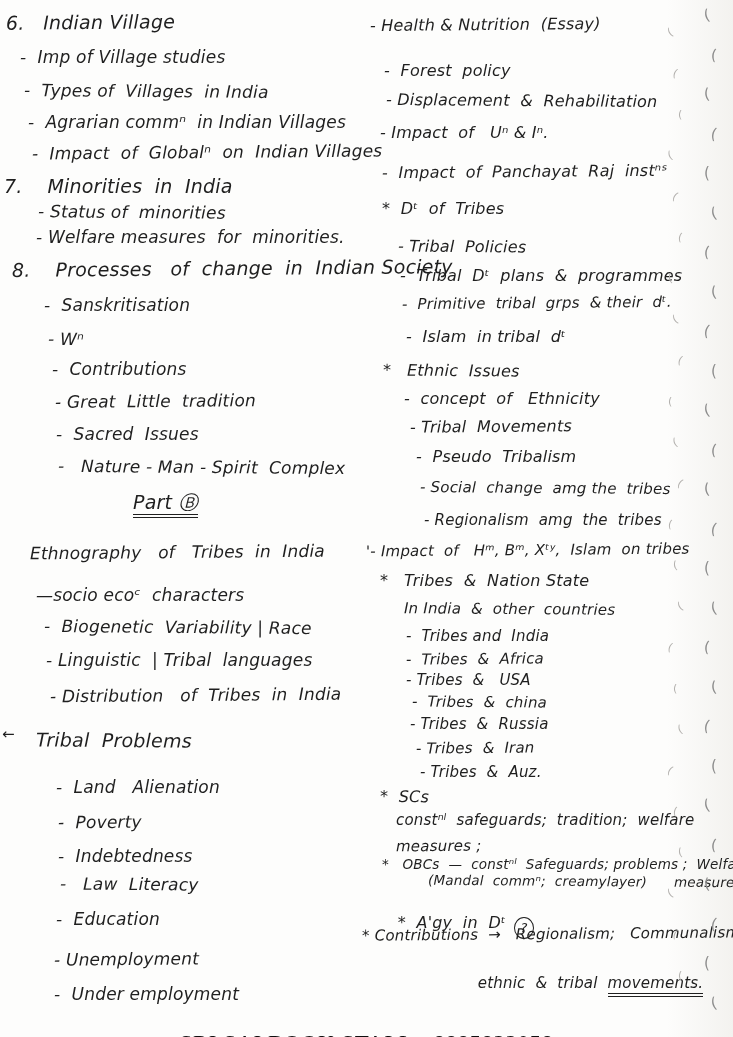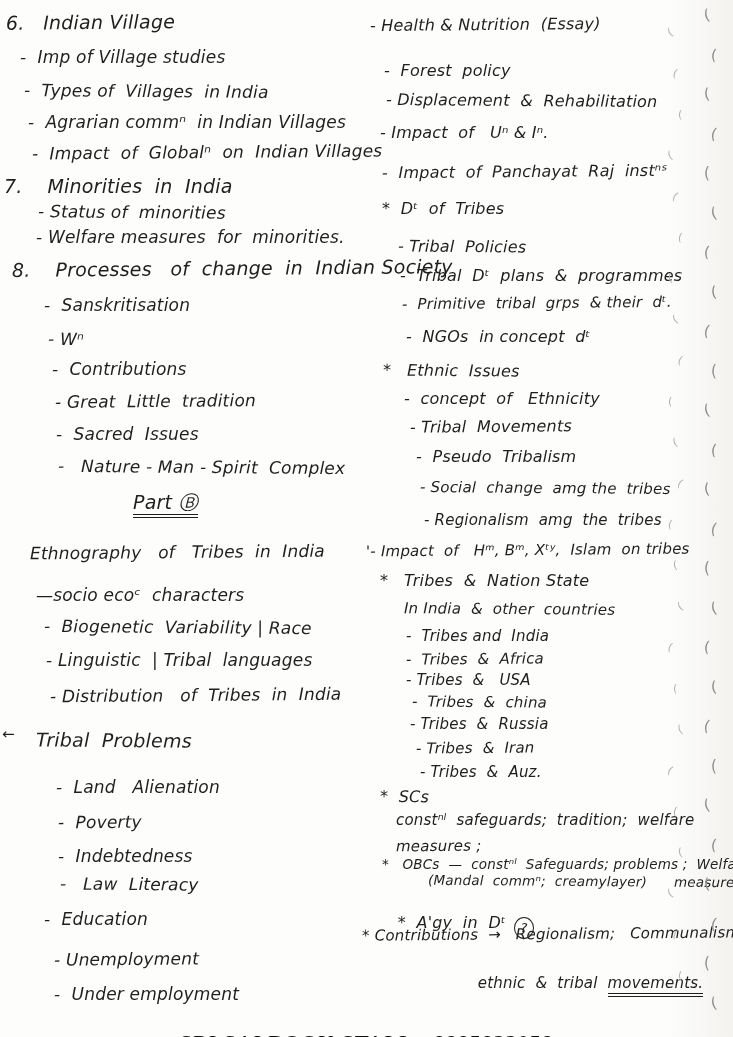--- a/index.html
+++ b/index.html
@@ -66,36 +66,36 @@
     <div class="line" style="left:36px;top:586px">—socio ecoᶜ  characters</div>
     <div class="line" style="left:44px;top:618px">-  Biogenetic  Variability | Race</div>
     <div class="line" style="left:46px;top:651px">- Linguistic  | Tribal  languages</div>
     <div class="line" style="left:50px;top:686px">- Distribution   of  Tribes  in  India</div>
     <div class="line md" style="left:2px;top:726px">←</div>
     <div class="line lg" style="left:36px;top:730px">Tribal  Problems</div>
     <div class="line" style="left:56px;top:778px">-  Land   Alienation</div>
     <div class="line" style="left:58px;top:813px">-  Poverty</div>
     <div class="line" style="left:58px;top:847px">-  Indebtedness</div>
     <div class="line" style="left:60px;top:875px">-   Law  Literacy</div>
-    <div class="line" style="left:44px;top:910px">-  Education</div>
+    <div class="line" style="left:56px;top:910px">-  Education</div>
     <div class="line" style="left:54px;top:950px">- Unemployment</div>
     <div class="line" style="left:54px;top:985px">-  Under employment</div>
   </div>
 
   <div class="col right">
     <div class="line" style="left:370px;top:16px">- Health &amp; Nutrition  (Essay)</div>
     <div class="line" style="left:384px;top:62px">-  Forest  policy</div>
     <div class="line" style="left:386px;top:92px">- Displacement  &amp;  Rehabilitation</div>
     <div class="line" style="left:380px;top:124px">- Impact  of   Uⁿ &amp; Iⁿ.</div>
     <div class="line" style="left:382px;top:163px">-  Impact  of  Panchayat  Raj  instⁿˢ</div>
     <div class="line" style="left:382px;top:200px">*  Dᵗ  of  Tribes</div>
     <div class="line" style="left:398px;top:238px">- Tribal  Policies</div>
     <div class="line" style="left:400px;top:267px">-  Tribal  Dᵗ  plans  &amp;  programmes</div>
     <div class="line md" style="left:402px;top:295px">-  Primitive  tribal  grps  &amp; their  dᵗ.</div>
-    <div class="line" style="left:406px;top:328px">-  NGOs  in concept  dᵗ</div>
+    <div class="line" style="left:406px;top:328px">-  Islam  in tribal  dᵗ</div>
     <div class="line" style="left:383px;top:362px">*   Ethnic  Issues</div>
     <div class="line" style="left:404px;top:390px">-  concept  of   Ethnicity</div>
     <div class="line" style="left:410px;top:418px">- Tribal  Movements</div>
     <div class="line" style="left:416px;top:448px">-  Pseudo  Tribalism</div>
     <div class="line md" style="left:420px;top:480px">- Social  change  amg the  tribes</div>
     <div class="line md" style="left:424px;top:512px">- Regionalism  amg  the  tribes</div>
     <div class="line md" style="left:366px;top:542px">'- Impact  of   Hᵐ, Bᵐ, Xᵗʸ,  Islam  on tribes</div>
     <div class="line" style="left:380px;top:572px">*   Tribes  &amp;  Nation State</div>
     <div class="line md" style="left:404px;top:601px">In India  &amp;  other  countries</div>
     <div class="line md" style="left:406px;top:628px">-  Tribes and  India</div>

